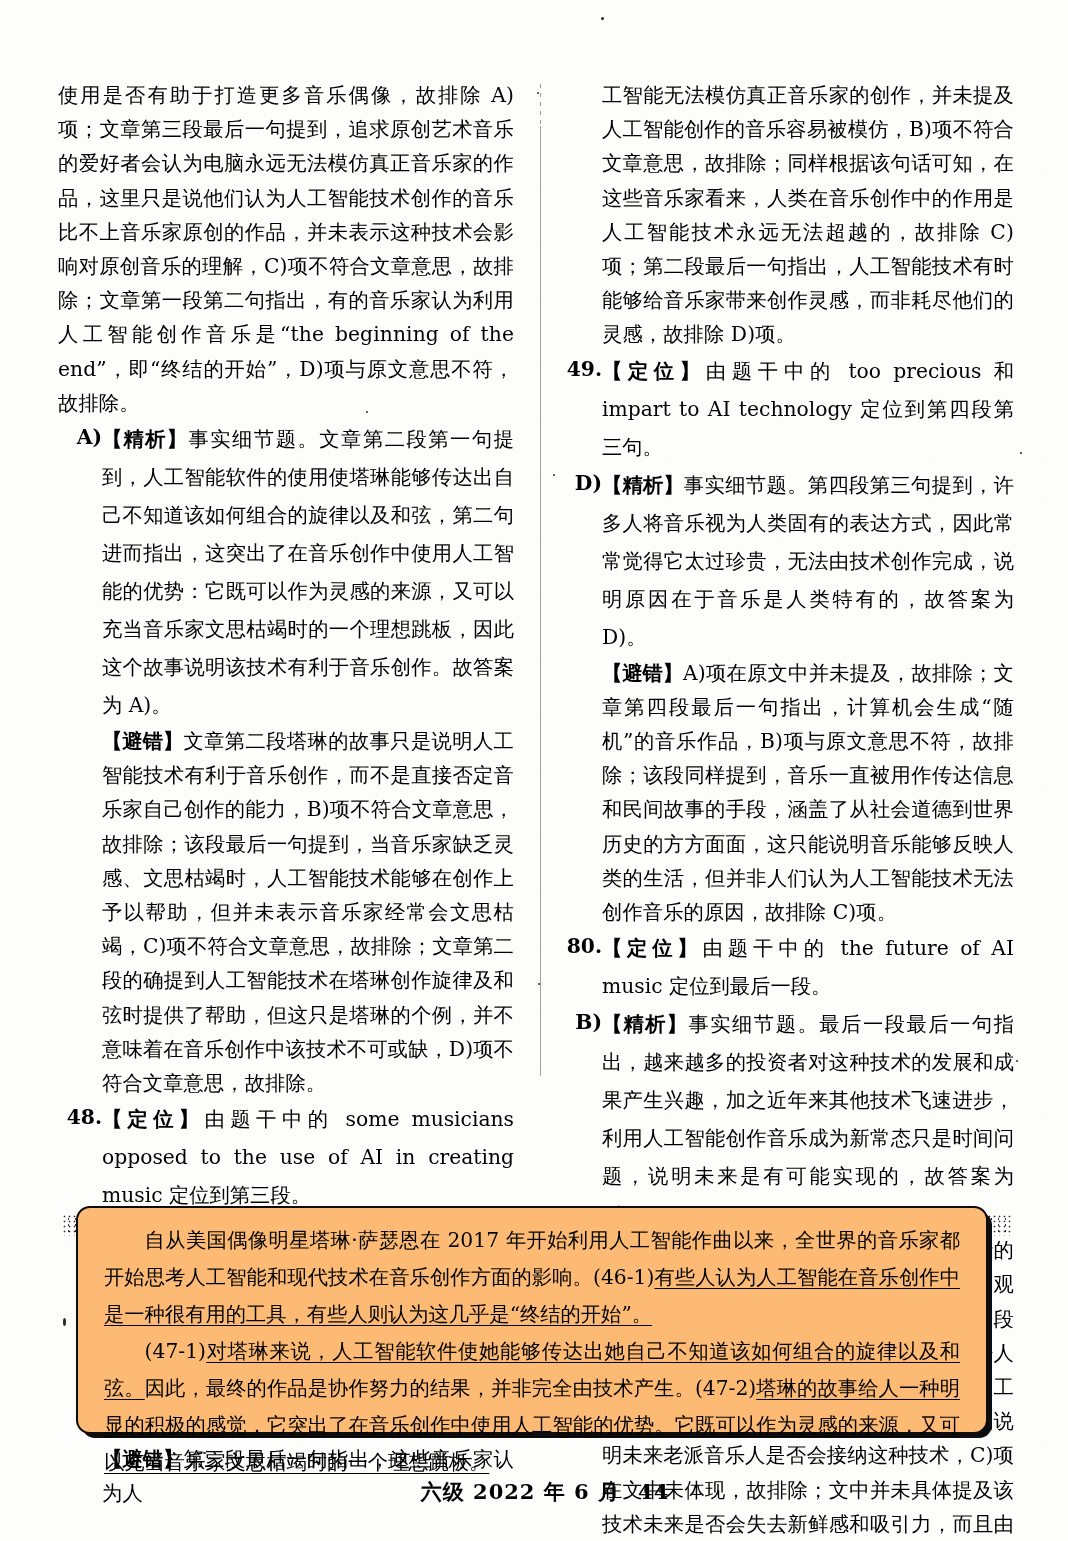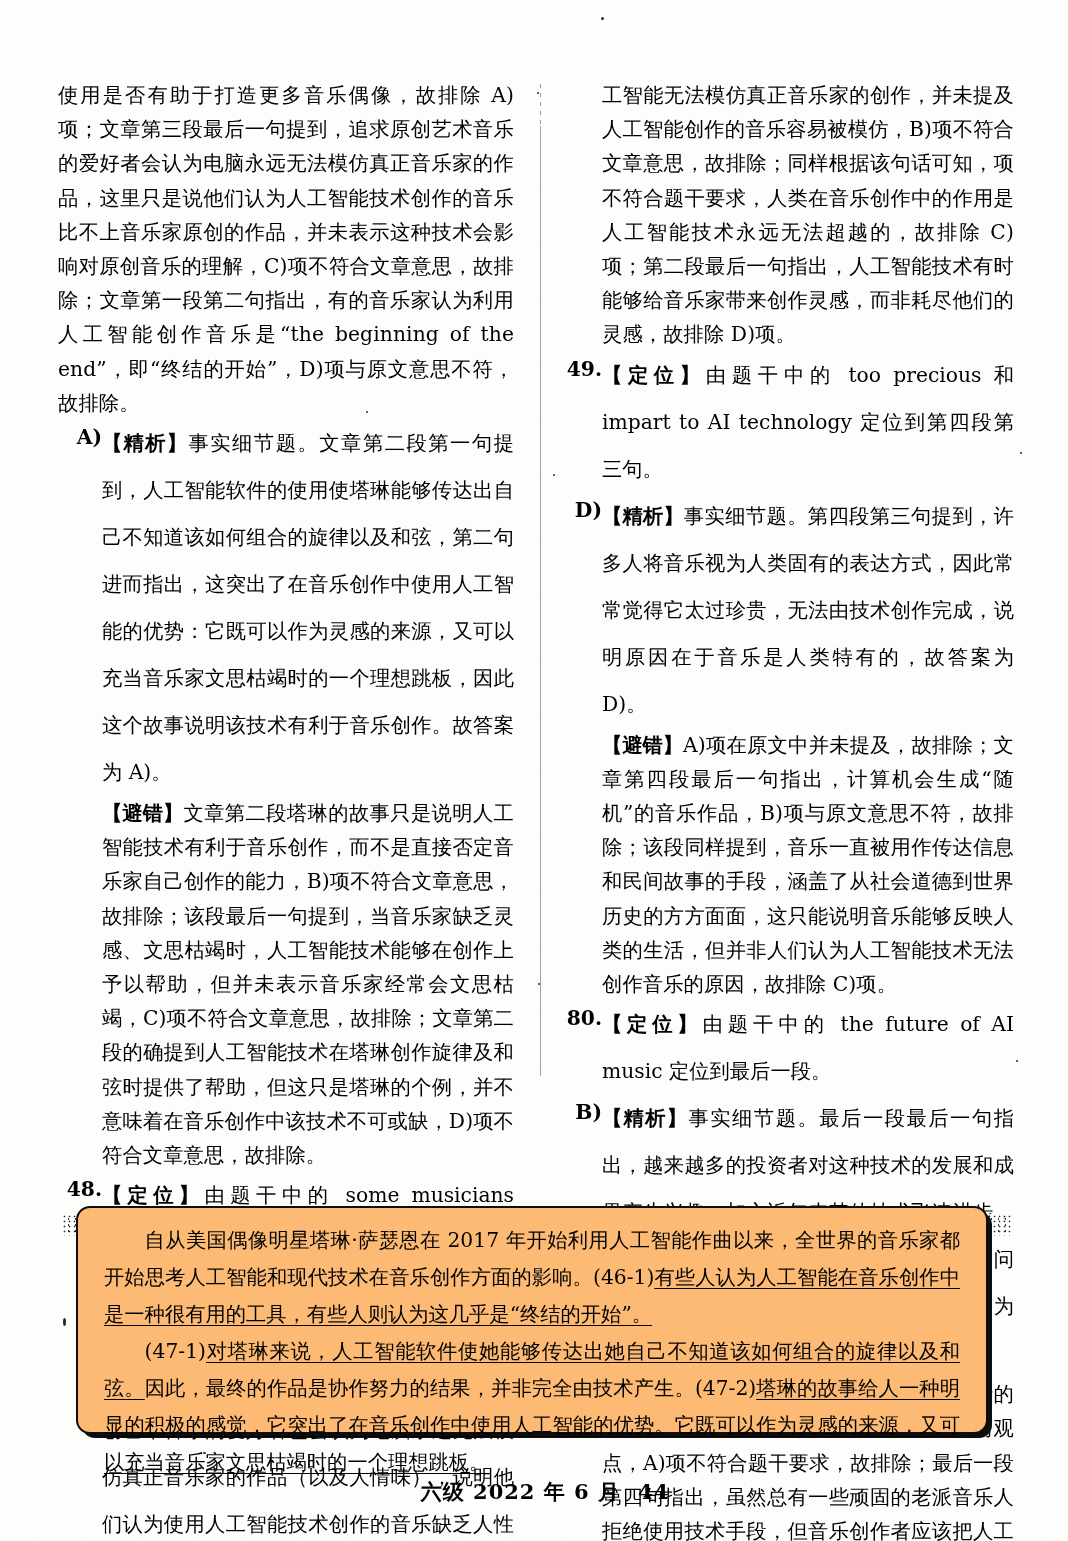--- a/index.html
+++ b/index.html
@@ -94,21 +94,21 @@
     font-size: 20.3px;
     line-height: 34.2px;
     font-weight: 700;
     font-family: "DejaVu Serif", "Liberation Serif", serif;
     white-space: nowrap;
     text-align: right;
   }
   .item-body {
     flex: 1 1 auto;
     font-size: 20.3px;
-    line-height: 47px;
+    line-height: 38px;
     text-align: justify;
     text-justify: inter-ideograph;
   }
   .indent-block {
     padding-left: 44px;
   }
   .tag {
     font-weight: 700;
     letter-spacing: -0.2px;
   }
@@ -236,21 +236,21 @@
 
       <div class="indent-block">
         <p class="para"><span class="tag">【避错】</span><span>第三段最后一句指出，这些音乐家认为人</span></p>
       </div>
 
     </div>
 
     <div class="col col-right">
 
       <div class="indent-block">
-        <p class="para">工智能无法模仿真正音乐家的创作，并未提及人工智能创作的音乐容易被模仿，B)项不符合文章意思，故排除；同样根据该句话可知，项不符合题干要求，人类在音乐创作中的作用是人工智能技术永远无法超越的，故排除 C)项；第二段最后一句指出，人工智能技术有时能够给音乐家带来创作灵感，而非耗尽他们的灵感，故排除 D)项。</p>
+        <p class="para">工智能无法模仿真正音乐家的创作，并未提及人工智能创作的音乐容易被模仿，B)项不符合文章意思，故排除；同样根据该句话可知，在这些音乐家看来，人类在音乐创作中的作用是人工智能技术永远无法超越的，故排除 C)项；第二段最后一句指出，人工智能技术有时能够给音乐家带来创作灵感，而非耗尽他们的灵感，故排除 D)项。</p>
       </div>
 
       <div class="item">
         <span class="item-num">49.</span>
         <span class="item-body"><span class="tag">【定位】</span><span>由题干中的 too precious 和 impart to AI technology 定位到第四段第三句。</span></span>
       </div>
 
       <div class="item">
         <span class="item-num">D)</span>
         <span class="item-body"><span class="tag">【精析】</span><span>事实细节题。第四段第三句提到，许多人将音乐视为人类固有的表达方式，因此常常觉得它太过珍贵，无法由技术创作完成，说明原因在于音乐是人类特有的，故答案为 D)。</span></span>

